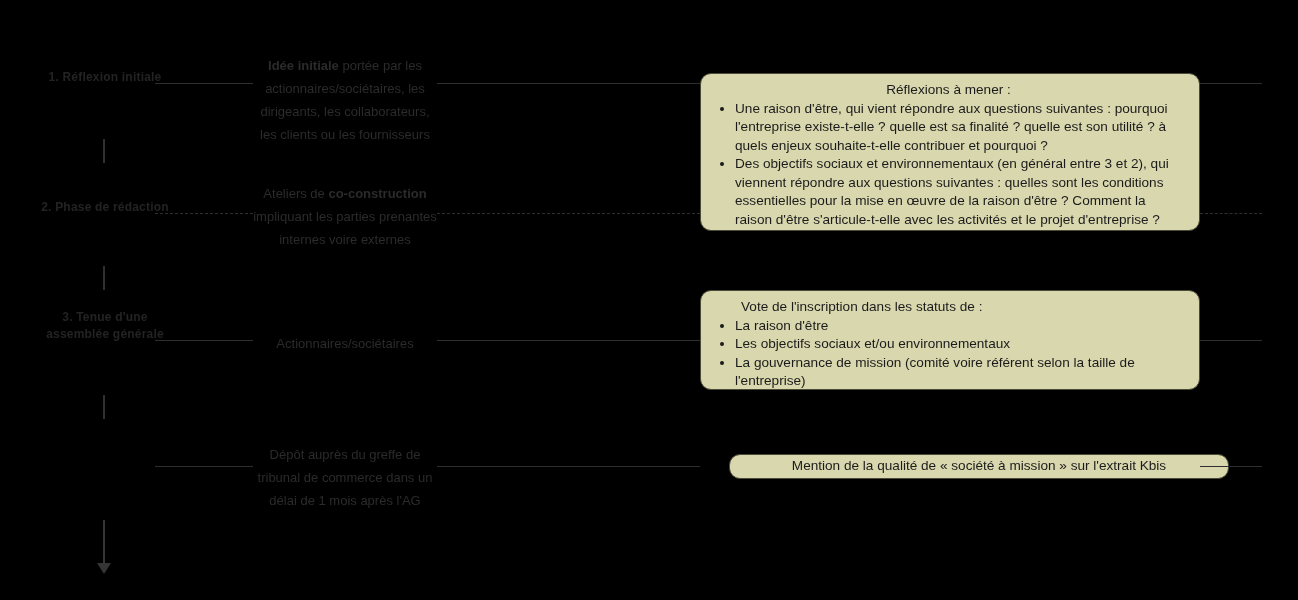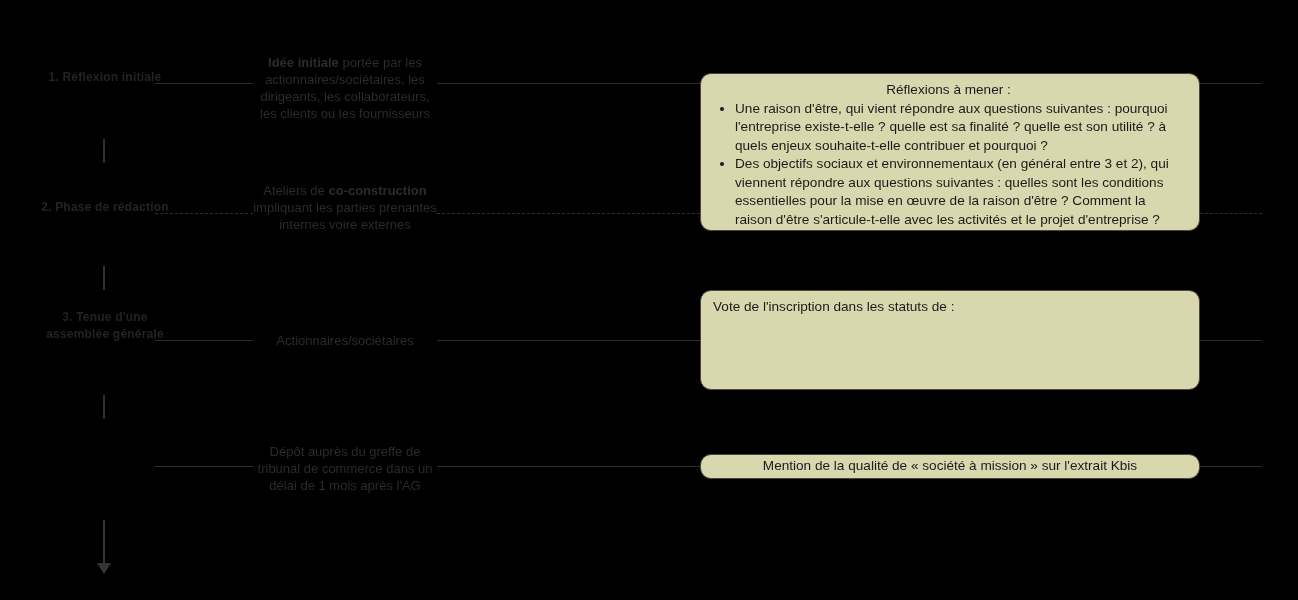--- a/index.html
+++ b/index.html
@@ -24,21 +24,21 @@
     letter-spacing:.2px;
   }
 
   
   .desc{
     position:absolute;
     width:186px;
     text-align:center;
     color:#2b2b2b;
     font-size:13px;
-    line-height:17px;
+    line-height:23px;
   }
   .desc b{font-weight:bold;color:#2b2b2b;}
 
   
   .rule{
     position:absolute;
     height:0;
     border-top:1.5px solid #2e2e2e;
   }
   .rule.dashed{
@@ -72,29 +72,29 @@
     background:#d9d7ae;
     border:1px solid #4a4a36;
     border-radius:11px;
     box-sizing:border-box;
     color:#1b1b1b;
     font-size:13.6px;
     line-height:18.5px;
     padding:7px 15px 8px 12px;
   }
   .callout .c-title{ text-align:center; }
-  .callout .c-lead{ text-align:left; }
+  .callout .c-lead{ text-align:left;margin-left:28px; }
   .callout b{font-weight:normal;text-align:center;}
   .callout ul{
     margin:0;padding:0 0 0 22px;list-style:disc;
   }
   .callout ul li{margin:0;padding:0;}
   .callout.single{
     display:flex;align-items:center;justify-content:center;
-    text-align:center;padding:4px 12px;
+    text-align:center;padding:4px 12px;margin-left:29px;
   }
 </style>
 </head>
 <body>
 
 <div id="stage">
 
   <div class="step-label" style="left:30px;top:69px;">1. Réflexion initiale</div>
 
   <div class="rule" style="left:155px;top:83px;width:98px;"></div>
@@ -142,20 +142,25 @@
   <div class="desc" style="left:252px;top:332px;">
     <span>Actionnaires/sociétaires</span><b></b><span></span>
   </div>
 
   <div class="rule" style="left:437px;top:340px;width:263px;"></div>
 
   <div class="callout" style="left:700px;top:290px;width:500px;height:100px;">
     <div class="c-lead">
       <span>Vote de l'</span><b>inscription dans les statuts</b><span> de :</span>
     </div>
+    <ul>
+      <li>La raison d'être</li>
+      <li>Les objectifs sociaux et/ou environnementaux</li>
+      <li>La gouvernance de mission (comité voire référent selon la taille de l'entreprise)</li>
+    </ul>
   </div>
 
   <div class="rule" style="left:1200px;top:340px;width:62px;"></div>
 
   <div class="vtick" style="left:103px;top:395px;height:24px;"></div>
 
 
   <div class="rule" style="left:155px;top:466px;width:98px;"></div>
 
   <div class="desc" style="left:252px;top:443px;">

